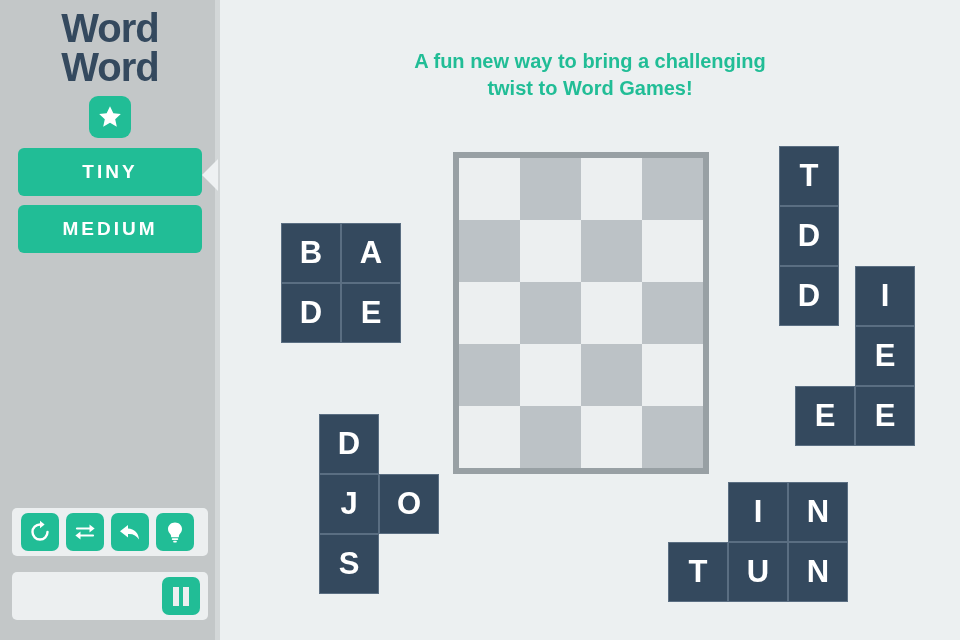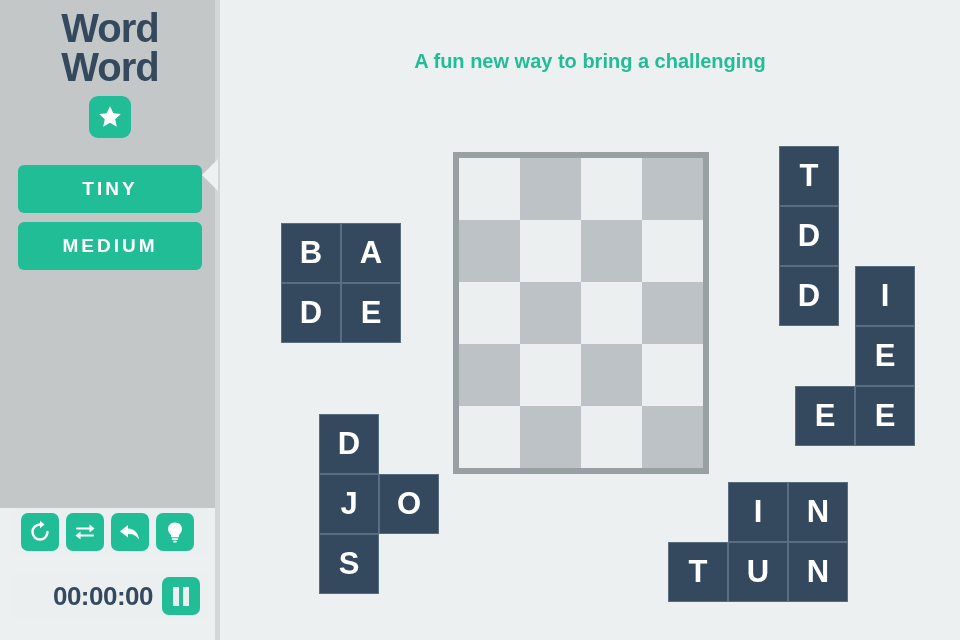--- a/index.html
+++ b/index.html
@@ -7,21 +7,21 @@
   html, body {
     width: 960px; height: 640px;
     overflow: hidden;
     font-family: "Liberation Sans", sans-serif;
   }
   body { background: #ecf0f1; position: relative; }
 
   
   #sidebar {
     position: absolute; left: 0; top: 0;
-    width: 220px; height: 508px;
+    width: 220px; height: 640px;
     background: #c3c7c8;
   }
   #sidebar-edge {
     position: absolute; left: 215px; top: 0;
     width: 5px; height: 640px;
     background: #d3d7d8;
   }
   #logo {
     text-align: center;
     padding-top: 9px;
@@ -36,21 +36,21 @@
   #star-badge {
     width: 42px; height: 42px;
     margin: 9px auto 0 auto;
     background: #21bd96;
     border-radius: 9px;
     display: flex; align-items: center; justify-content: center;
   }
   #star-badge svg { display: block; }
 
   #size-list {
-    margin-top: 19px;
+    margin-top: 2px;
     padding: 8px 18px;
   }
   .size-btn {
     height: 48px;
     margin-bottom: 9px;
     background: #21bd96;
     border-radius: 6px;
     color: #ffffff;
     display: flex; align-items: center; justify-content: center;
     font-size: 19px;
@@ -217,32 +217,32 @@
         <svg width="24" height="24" viewBox="0 0 24 24">
           <path fill="#ffffff" d="M12 2.5 C7.9 2.5 5 5.4 5 9.1 C5 11.6 6.4 13.4 7.9 14.9 L8.2 17.2 L15.8 17.2 L16.1 14.9 C17.6 13.4 19 11.6 19 9.1 C19 5.4 16.1 2.5 12 2.5 Z"></path>
           <rect fill="#ffffff" x="8.8" y="18.3" width="6.4" height="1.7" rx="0.7"></rect>
           <rect fill="#ffffff" x="10.2" y="20.8" width="3.6" height="1.6" rx="0.7"></rect>
         </svg>
       </span>
     </div>
   </div>
 
   <div id="timer-panel">
-    <span id="timer-text">00:00:00</span>
     <div id="pause-btn">
       <i></i>
       <i></i>
     </div>
   </div>
 </div>
 <div id="sidebar-edge"></div>
 <div id="selector-arrow"></div>
 
 <div id="tagline">
   <div>A fun new way to bring a challenging</div>
+  <div>twist to Word Games!</div>
 </div>
 
 <div id="board">
     <div class="cell-light"></div>
     <div class="cell-dark"></div>
     <div class="cell-light"></div>
     <div class="cell-dark"></div>
     <div class="cell-dark"></div>
     <div class="cell-light"></div>
     <div class="cell-dark"></div>

